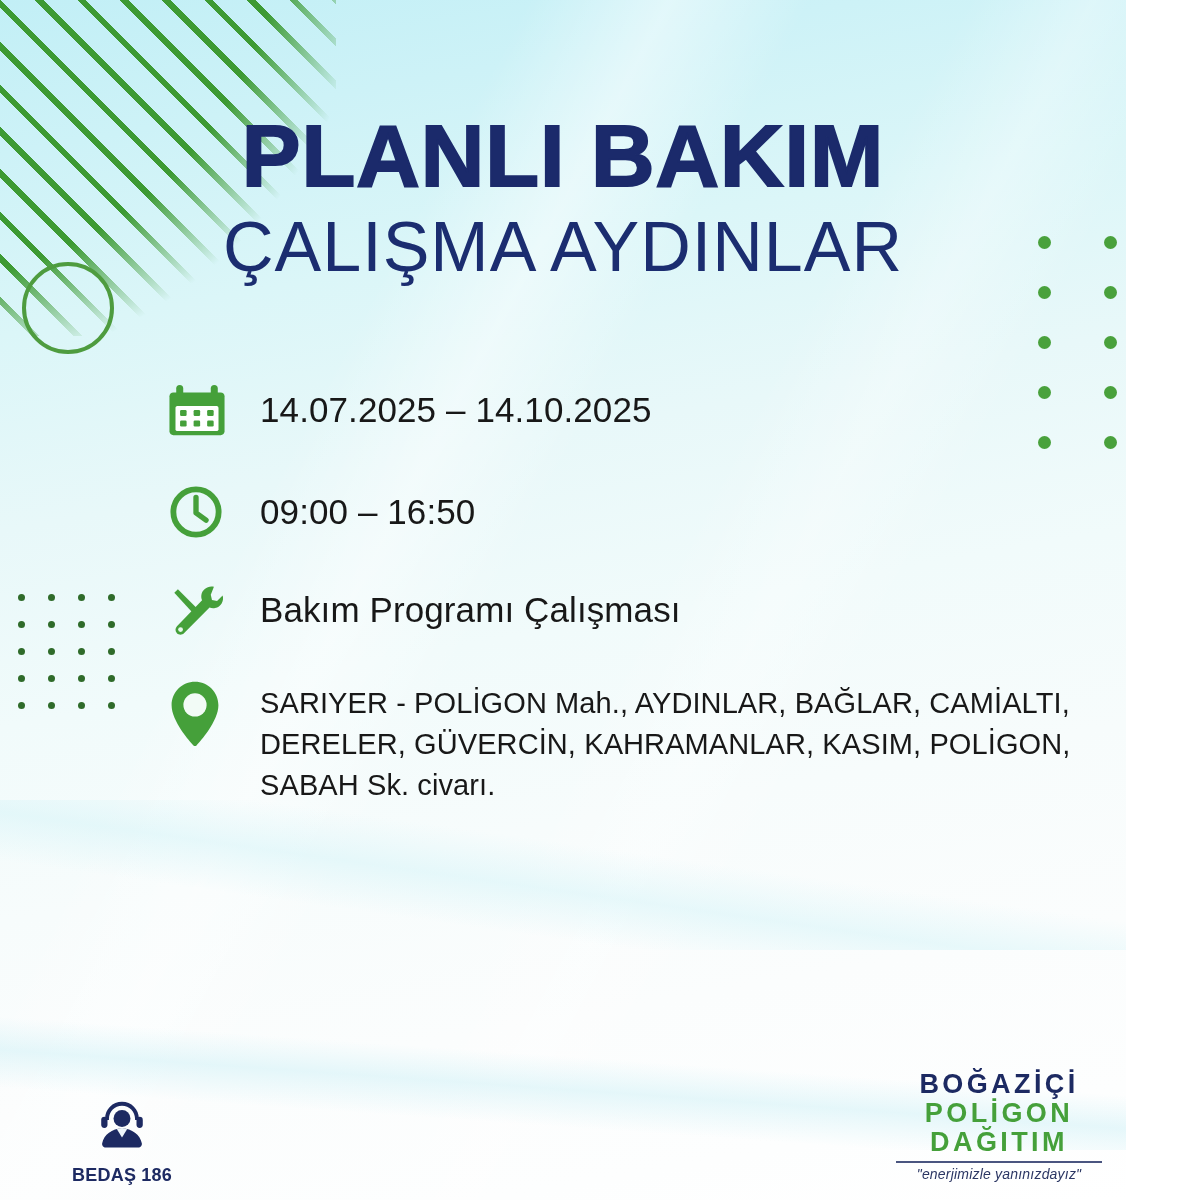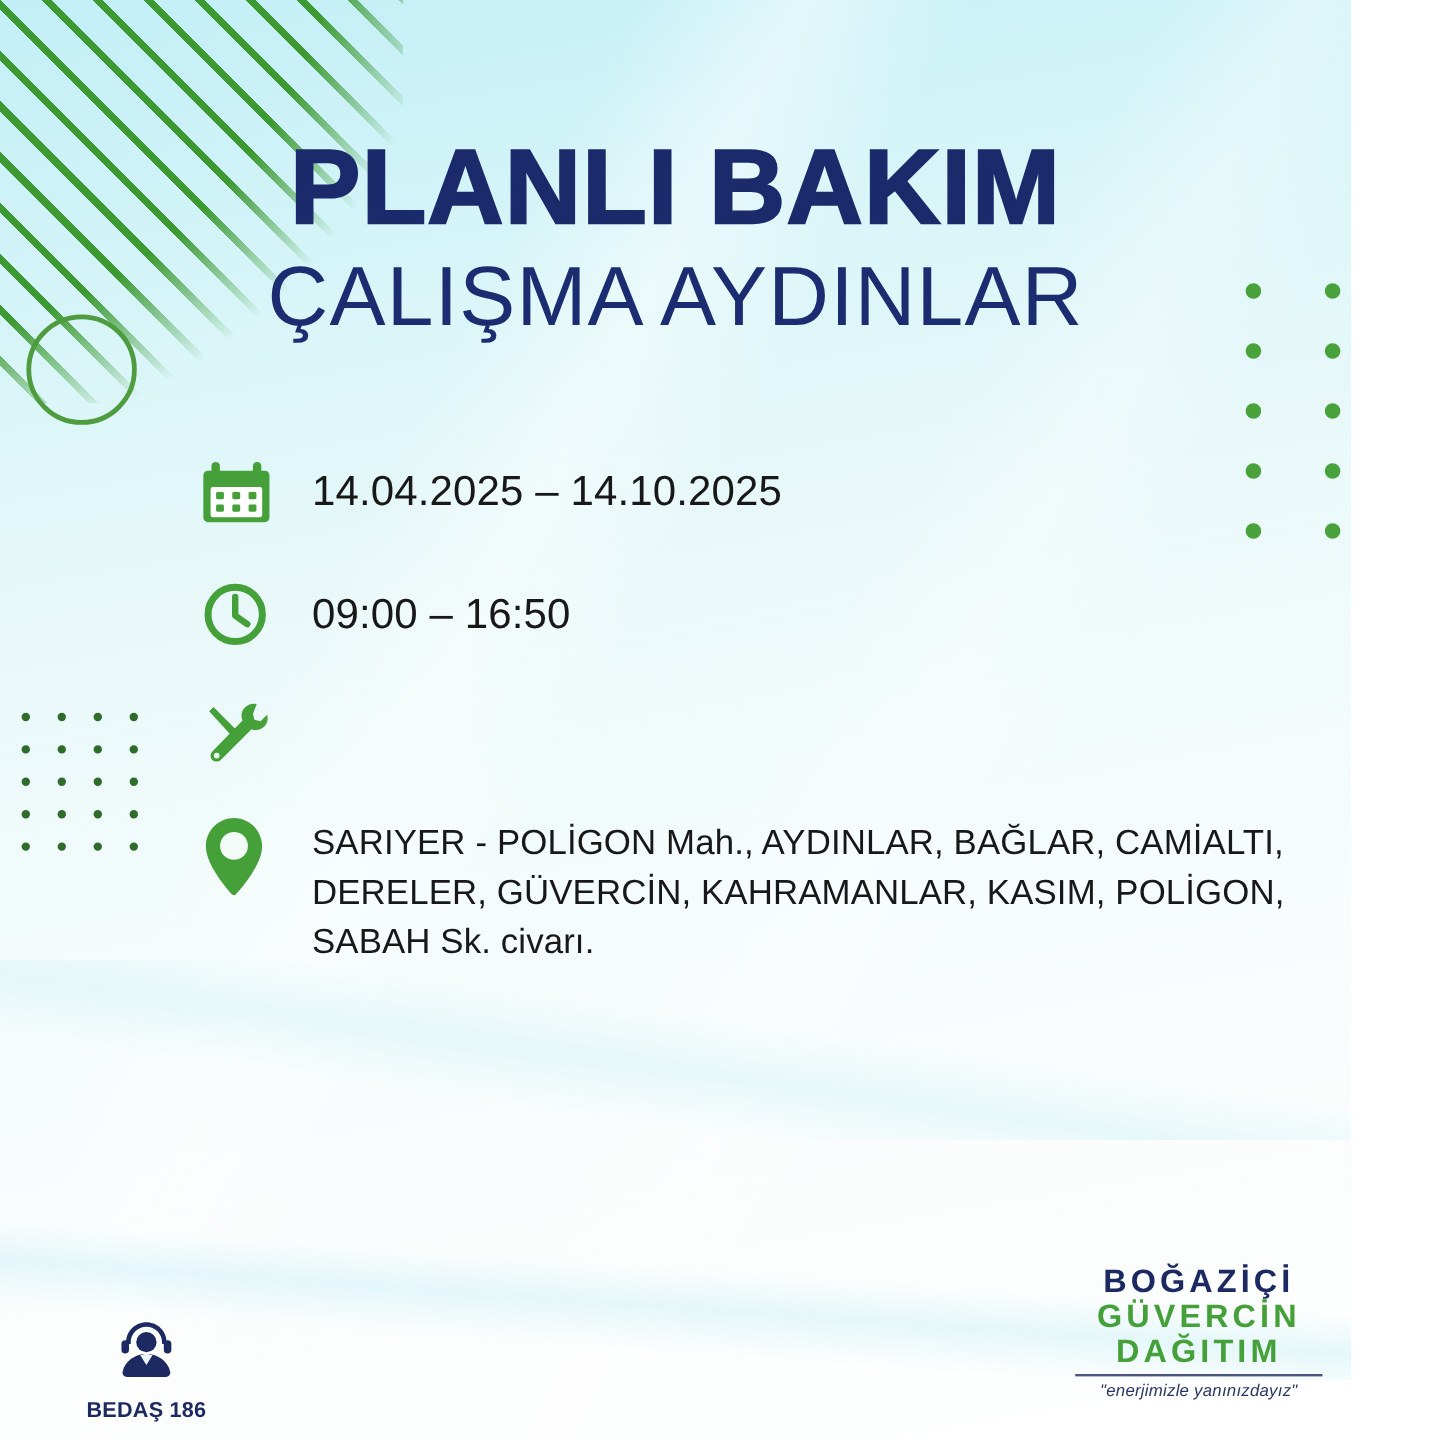--- a/index.html
+++ b/index.html
@@ -154,21 +154,21 @@
     font-size:18px;
     font-weight:bold;
     color:#1d2a62;
     letter-spacing:0.2px;
     white-space:nowrap;
   }
 
   
   .brand {
     position:absolute;
-    right:22px; bottom:34px;
+    right:22px; bottom:18px;
     text-align:center;
     width:210px;
   }
   .brand-l1, .brand-l2, .brand-l3 {
     font-size:27px;
     font-weight:bold;
     letter-spacing:3.4px;
     line-height:1.08;
   }
   .brand-l1 { color:#1d2a62; }
@@ -255,21 +255,21 @@
           <g fill="#45a03a">
             <rect x="5.0" y="11.6" width="2.7" height="2.5" rx="0.5"></rect>
             <rect x="10.6" y="11.6" width="2.7" height="2.5" rx="0.5"></rect>
             <rect x="16.2" y="11.6" width="2.7" height="2.5" rx="0.5"></rect>
             <rect x="5.0" y="15.9" width="2.7" height="2.5" rx="0.5"></rect>
             <rect x="10.6" y="15.9" width="2.7" height="2.5" rx="0.5"></rect>
             <rect x="16.2" y="15.9" width="2.7" height="2.5" rx="0.5"></rect>
           </g>
         </svg>
       </div>
-      <div class="row-text">14.04.2025 – 14.10.2025</div>
+      <div class="row-text">14.07.2025 – 14.10.2025</div>
     </div>
 
     <div class="row r-time">
       <div class="icon-cell">
         <svg width="56" height="56" viewBox="0 0 24 24" aria-hidden="true">
           <circle cx="12" cy="12" r="9.7" fill="none" stroke="#45a03a" stroke-width="2.5"></circle>
           <path d="M12 5.8v6.6l4.3 3.1" fill="none" stroke="#45a03a" stroke-width="2.3" stroke-linecap="round" stroke-linejoin="round"></path>
         </svg>
       </div>
       <div class="row-text">09:00 – 16:50</div>
@@ -278,20 +278,21 @@
     <div class="row r-work">
       <div class="icon-cell">
         <svg width="58" height="58" viewBox="0 0 24 24" aria-hidden="true">
           <g fill="#45a03a">
             <path d="M4.1 3.0 2.6 4.4l9.3 10.2 2.0-1.8z"></path>
             <path d="M19.0 2.0c-2.4-.6-4.8 1.0-5.2 3.4-.1.8.0 1.5.3 2.2L3.7 18.3c-.8.8-.8 2.1 0 2.9.8.8 2.1.8 2.9 0L17.2 10.6c.7.3 1.5.4 2.3.2 2.4-.5 3.8-2.9 3.1-5.2l-2.3 2.3-2.1-.5-.5-2.1z"></path>
             <circle cx="5.2" cy="19.7" r="1.0" fill="#e9f7ee"></circle>
           </g>
         </svg>
       </div>
+      <div class="row-text">Bakım Programı Çalışması</div>
     </div>
 
     <div class="row r-loc">
       <div class="icon-cell">
         <svg width="54" height="70" viewBox="0 0 24 32" aria-hidden="true">
           <path d="M12 0.8C6.1 0.8 1.3 5.6 1.3 11.5c0 7.3 8.4 16.6 10.0 18.4.4.4 1.0.4 1.4 0 1.6-1.8 10.0-11.1 10.0-18.4C22.7 5.6 17.9.8 12 .8z" fill="#45a03a"></path>
           <circle cx="12" cy="11.4" r="5.3" fill="#f2fbf6"></circle>
         </svg>
       </div>
       <div class="row-text addr">SARIYER - POLİGON Mah., AYDINLAR, BAĞLAR, CAMİALTI, DERELER, GÜVERCİN, KAHRAMANLAR, KASIM, POLİGON, SABAH Sk. civarı.</div>
@@ -316,19 +317,19 @@
       </div>
       <div class="cap">BEDAŞ 186</div>
     </div>
 
 
 
   </div>
 
   <div class="brand">
     <div class="brand-l1">BOĞAZİÇİ</div>
-    <div class="brand-l2">GÜVERCİN</div>
+    <div class="brand-l2">POLİGON</div>
     <div class="brand-l3">DAĞITIM</div>
     <div class="brand-rule"></div>
     <div class="brand-tag">"enerjimizle yanınızdayız"</div>
   </div>
 
 </div>
 
 </body></html>

